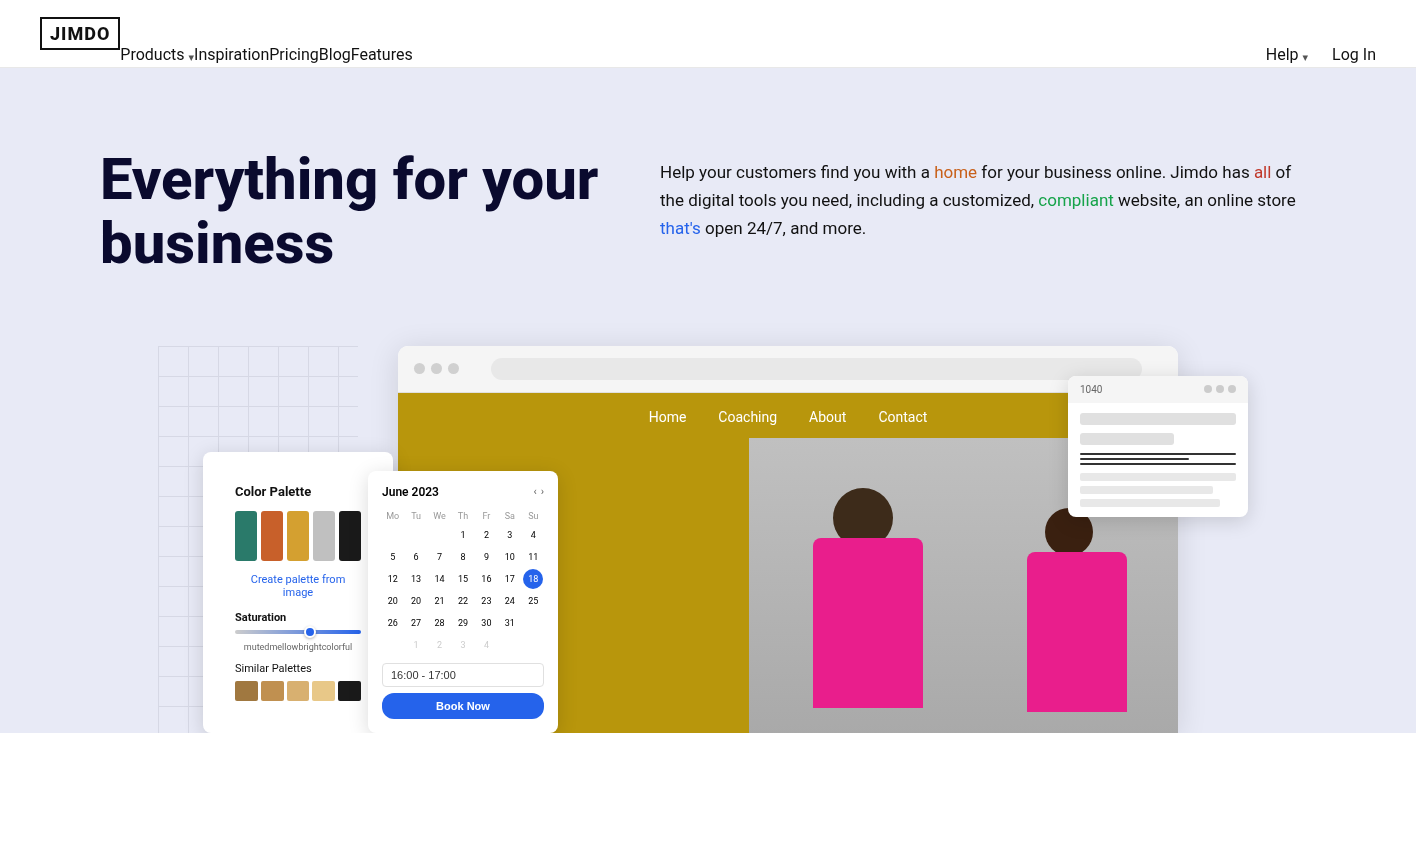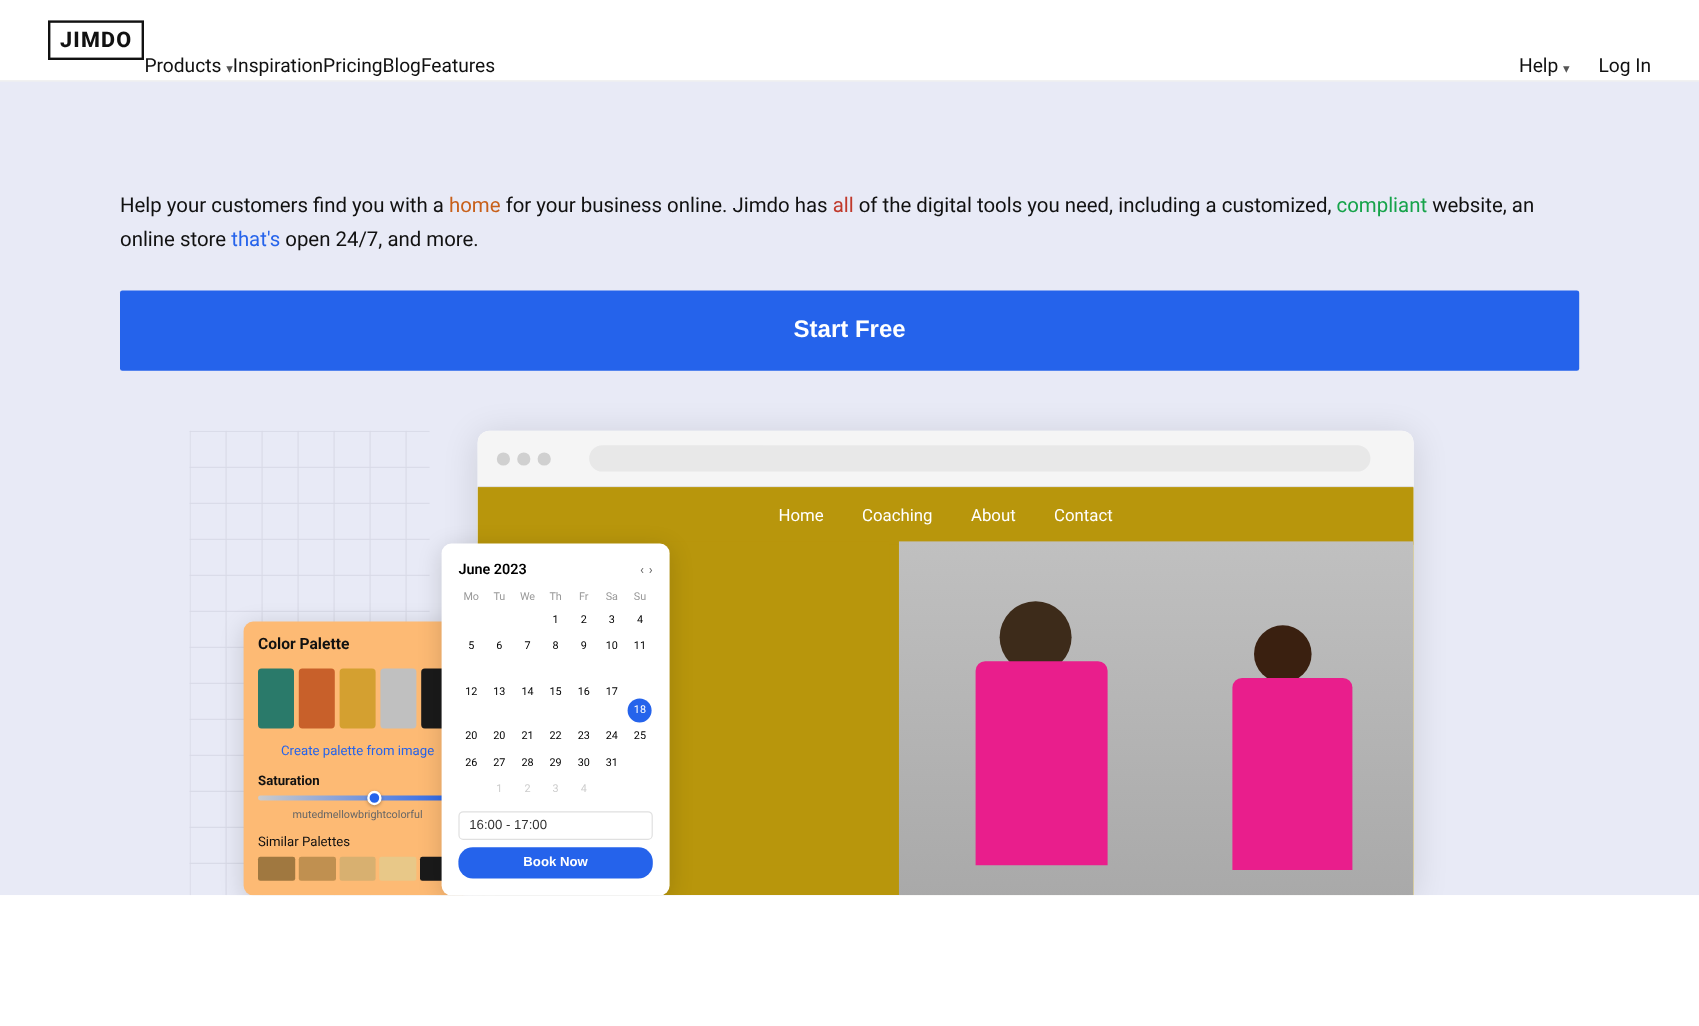--- a/index.html
+++ b/index.html
@@ -159,23 +159,23 @@
     .inner-nav-item {
       color: #fff;
       font-size: 14px;
     }
 
     
     .color-palette-card {
       position: absolute;
       left: -160px;
       top: 80px;
-      background: #fdba74;
+      background: #ffffff;
       border-radius: 8px;
-      padding: 12px;
+      padding: 32px;
       width: 190px;
       box-shadow: 0 4px 20px rgba(0,0,0,0.15);
     }
     .cp-title {
       font-size: 13px;
       font-weight: 700;
       color: #111;
       margin-bottom: 12px;
     }
     .cp-swatches {
@@ -296,21 +296,20 @@
       display: flex;
       align-items: center;
       justify-content: center;
       margin: auto;
       font-size: 9px;
     }
     .cal-day.today {
       background: #2563eb;
       color: #fff;
       border-radius: 50%;
-      margin-top: 31px;
     }
     .cal-day.other-month {
       color: #ccc;
     }
     .cal-time-input {
       margin-top: 8px;
       border: 1px solid #e0e0e0;
       border-radius: 4px;
       padding: 5px 8px;
       font-size: 11px;
@@ -500,26 +499,28 @@
       <span>Help</span>
       <span class="chevron">▾</span>
     </div>
     <div class="nav-item">Log In</div>
   </div>
 </nav>
 
 <section class="hero">
   <div class="hero-content">
 
+    <div class="hero-left">
+      <h1 class="hero-title">Everything for your business</h1>
+    </div>
 
     <div class="hero-right">
       <p class="hero-desc">
         <span>Help your customers find you with a </span><span class="c-orange">home</span><span> for your business online. Jimdo has </span><span class="c-red">all</span><span> of the digital tools you need, including a customized, </span><span class="c-green">compliant</span><span> website, an online store </span><span class="c-blue">that's</span><span> open 24/7, and more.</span>
       </p>
-      <button class="start-free-btn">Start Free</button>
     </div>
   </div>
 
   <div class="mockup-area">
     <div style="position: relative; width: 1100px; display: flex; justify-content: center;">
 
       <div class="grid-bg"></div>
 
       <div class="browser-window" style="margin-left: 160px;">
         <div class="browser-bar">
@@ -652,16 +653,40 @@
           <div class="cal-day other-month">2</div>
           <div class="cal-day other-month">3</div>
           <div class="cal-day other-month">4</div>
           <div class="cal-day"></div>
           <div class="cal-day"></div>
         </div>
         <input class="cal-time-input" type="text" value="16:00 - 17:00" readonly="" style="">
         <button class="cal-book-btn">Book Now</button>
       </div>
 
+      <div class="right-card" style="position:absolute; right: 10px; top: 30px;">
+        <div class="right-card-header">
+          <span class="right-card-title">1040</span>
+          <div class="right-card-dots">
+            <div class="right-card-dot"></div>
+            <div class="right-card-dot"></div>
+            <div class="right-card-dot"></div>
+          </div>
+        </div>
+        <div class="right-card-body">
+          <div class="right-card-bar"></div>
+          <div class="right-card-bar short"></div>
+          <div class="hamburger-lines">
+            <div class="ham-line" style="width:100%;"></div>
+            <div class="ham-line" style="width:70%;"></div>
+            <div class="ham-line" style="width:100%;"></div>
+          </div>
+          <div class="right-card-lines">
+            <div class="right-card-line" style="width:100%; height:8px;"></div>
+            <div class="right-card-line" style="width:85%; height:8px;"></div>
+            <div class="right-card-line" style="width:90%; height:8px;"></div>
+          </div>
+        </div>
+      </div>
 
     </div>
   </div>
 </section>
 
 </body></html>

